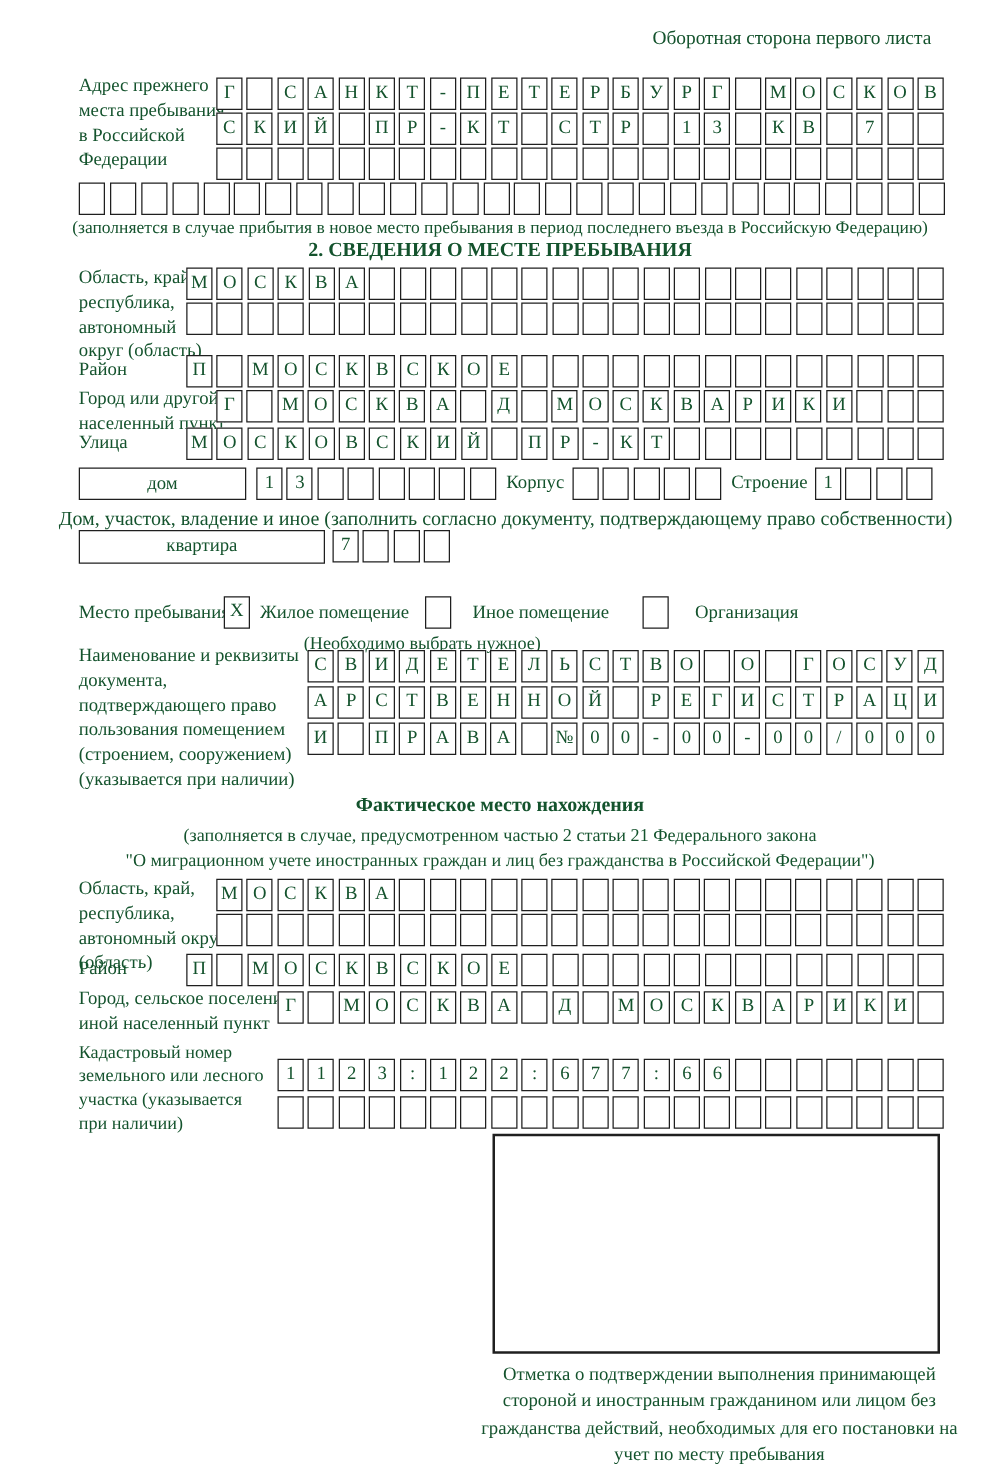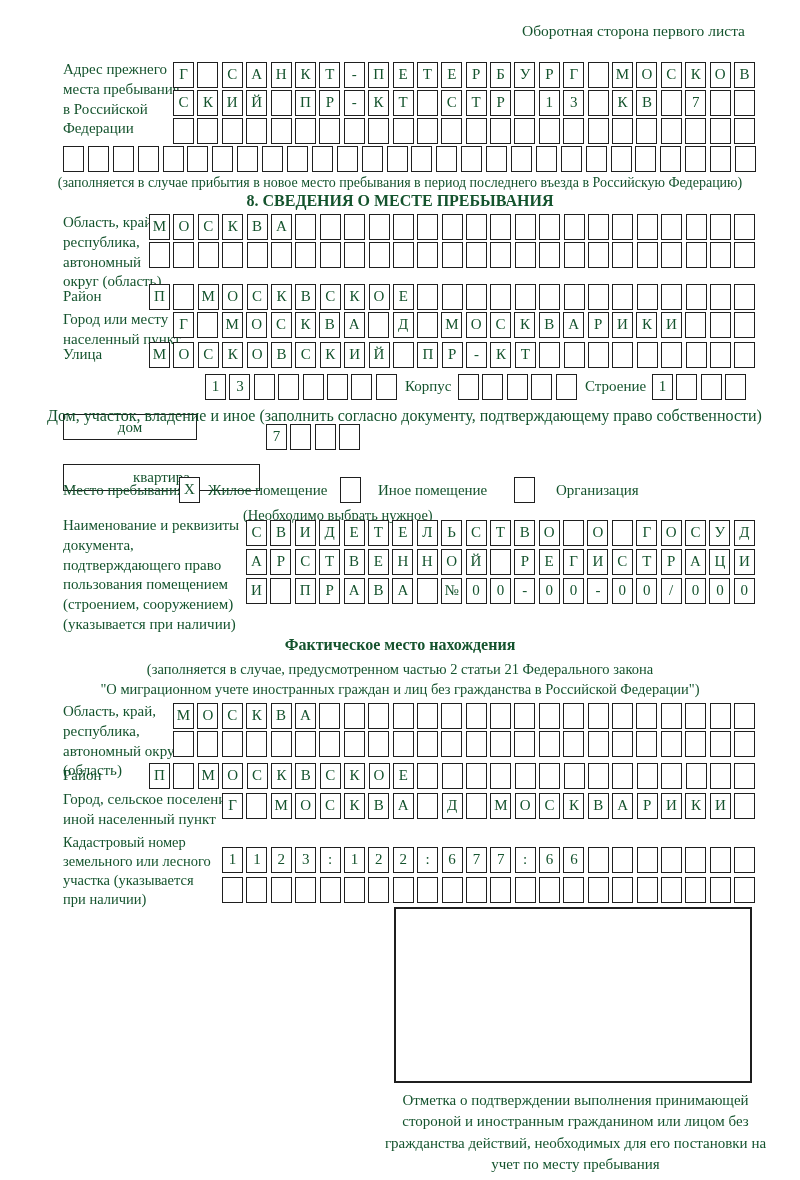--- a/index.html
+++ b/index.html
@@ -15,21 +15,21 @@
   .title{position:absolute;left:0;right:0;text-align:center;font-weight:bold;font-size:16px;}
   .cellrow{position:absolute;display:flex;}
   .cell{
     box-sizing:border-box;flex:0 0 auto;width:21px;height:26px;margin-right:3.4px;
     border:1.6px solid #1f1f1f;font-size:15px;line-height:23px;text-align:center;
     font-family:"Liberation Serif", serif;background:#fff;
   }
   #row-addr4 .cell{margin-right:3.9px;}
   .widebox{
     position:absolute;box-sizing:border-box;border:1.6px solid #1f1f1f;background:#fff;
-    display:flex;align-items:center;justify-content:center;font-size:15px;margin-top:40px;
+    display:flex;align-items:center;justify-content:center;font-size:15px;
   }
   
   #header-note{top:22px;right:55px;font-size:15.5px;}
   #addr-label{left:63px;top:60px;width:118px;}
   #row-addr1{left:173px;top:62px;}
   #row-addr2{left:173px;top:90px;}
   #row-addr3{left:173px;top:118px;}
   #row-addr4{left:63px;top:146px;}
   #addr-caption{top:174px;}
   #s2-title{top:192px;}
@@ -192,21 +192,21 @@
       <span class="cell"></span>
       <span class="cell"></span>
       <span class="cell"></span>
       <span class="cell"></span>
       <span class="cell"></span>
       <span class="cell"></span>
       <span class="cell"></span>
     </div>
   <div id="addr-caption" class="caption center">(заполняется в случае прибытия в новое место пребывания в период последнего въезда в Российскую Федерацию)</div>
 
-  <div id="s2-title" class="title">8. СВЕДЕНИЯ О МЕСТЕ ПРЕБЫВАНИЯ</div>
+  <div id="s2-title" class="title">2. СВЕДЕНИЯ О МЕСТЕ ПРЕБЫВАНИЯ</div>
 
   <div id="oblast-label" class="label">Область, край, республика, автономный округ (область)</div>
   <div id="row-obl1" class="cellrow">
       <span class="cell">М</span>
       <span class="cell">О</span>
       <span class="cell">С</span>
       <span class="cell">К</span>
       <span class="cell">В</span>
       <span class="cell">А</span>
       <span class="cell"></span>
@@ -279,21 +279,21 @@
       <span class="cell"></span>
       <span class="cell"></span>
       <span class="cell"></span>
       <span class="cell"></span>
       <span class="cell"></span>
       <span class="cell"></span>
       <span class="cell"></span>
       <span class="cell"></span>
     </div>
 
-  <div id="gorod-label" class="label">Город или месту населенный пункт</div>
+  <div id="gorod-label" class="label">Город или другой населенный пункт</div>
   <div id="row-gorod" class="cellrow">
       <span class="cell">Г</span>
       <span class="cell"></span>
       <span class="cell">М</span>
       <span class="cell">О</span>
       <span class="cell">С</span>
       <span class="cell">К</span>
       <span class="cell">В</span>
       <span class="cell">А</span>
       <span class="cell"></span>

